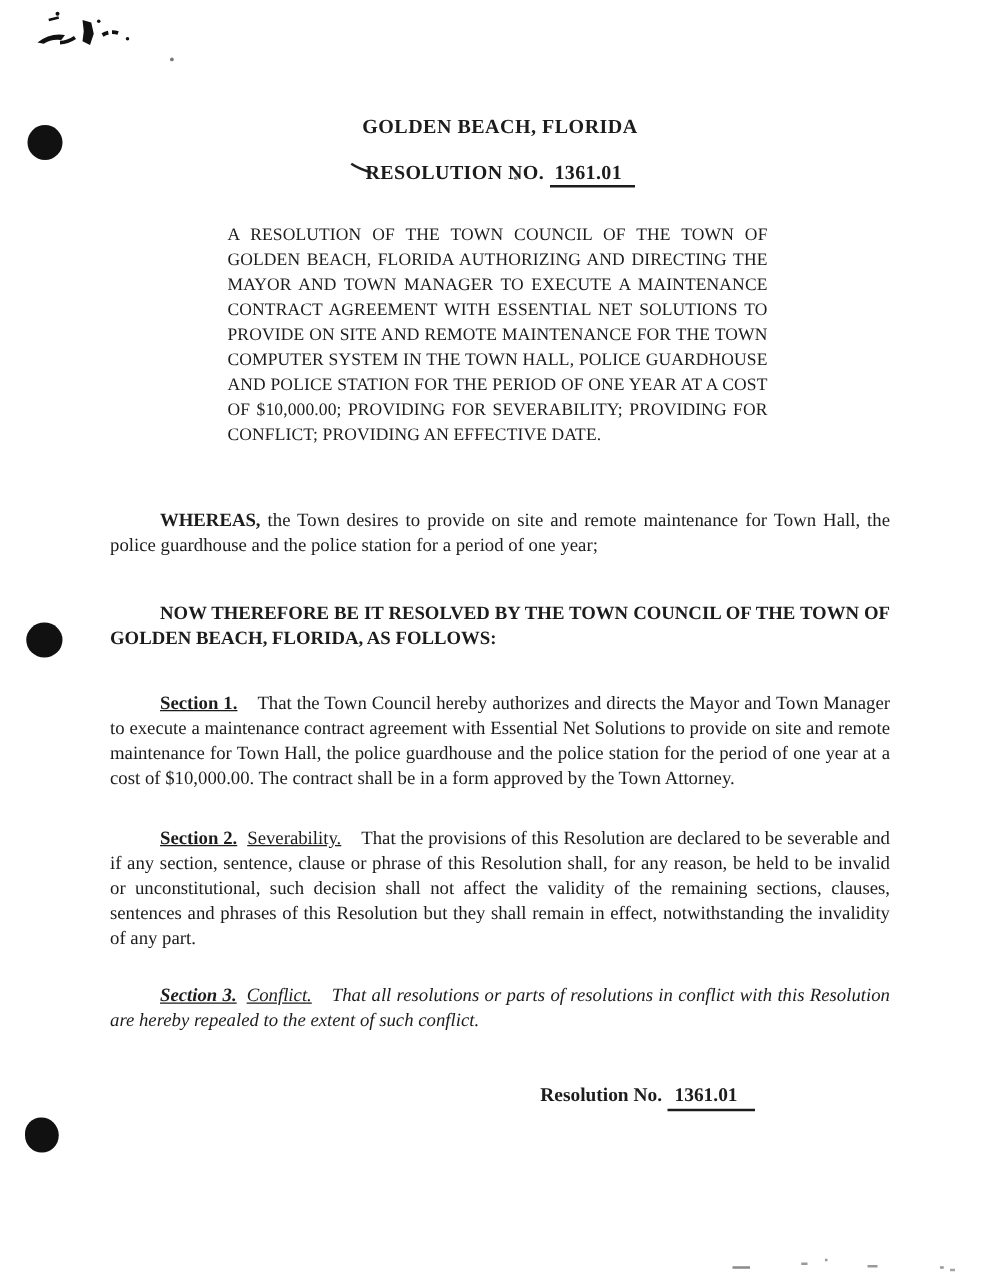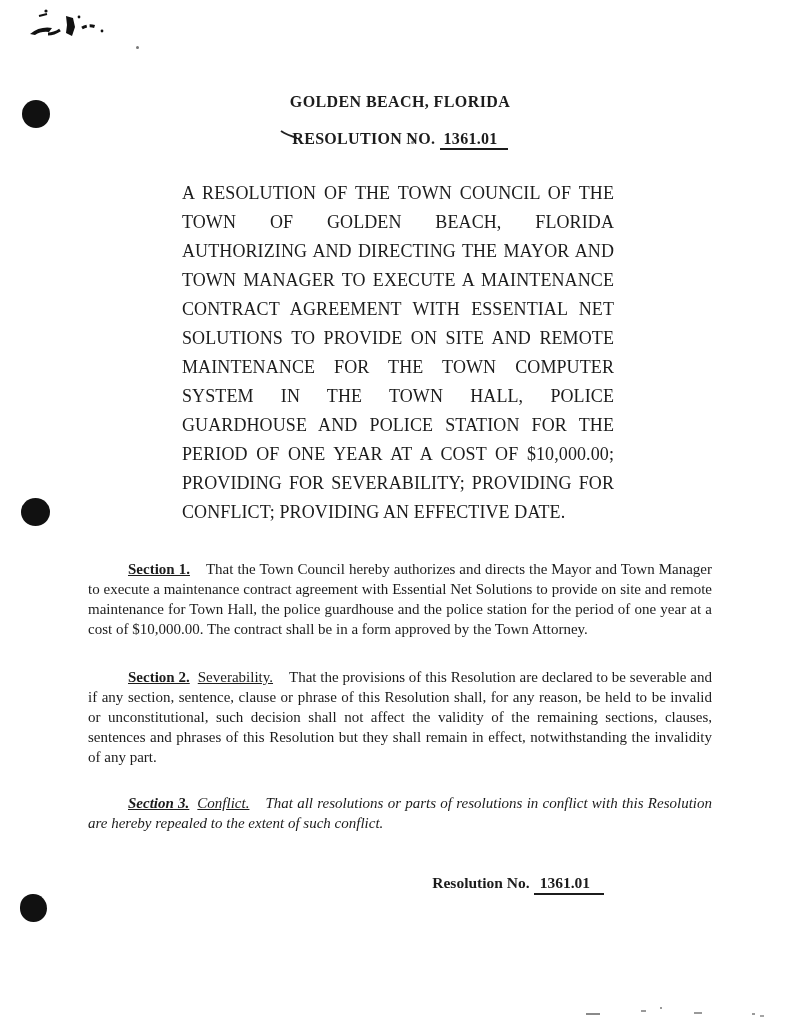--- a/index.html
+++ b/index.html
@@ -55,22 +55,22 @@
   .res-line { font-weight: bold; font-size: 16px; letter-spacing: 0.3px; }
   .res-num {
     border-bottom: 2px solid #1c1c1c;
     padding: 0 10px 1px 4px;
   }
 
   .title-block {
     margin: 30px 0 0 94px;
     width: 432px;
     text-align: justify;
-    font-size: 18px;
-    line-height: 29px;
+    font-size: 14px;
+    line-height: 20px;
     letter-spacing: 0.1px;
   }
 
   .body-par {
     text-align: justify;
     text-indent: 40px;
   }
   .par-whereas  { margin-top: 48px; }
   .par-resolved { margin-top: 34px; font-weight: bold; }
   .par-sec1 { margin-top: 32px; }
@@ -136,21 +136,25 @@
     <div class="doc-header">
       <div class="city">GOLDEN BEACH, FLORIDA</div>
       <div class="res-line">
         <span>RESOLUTION NO.</span>
         <span class="res-num">1361.01</span>
       </div>
     </div>
 
     <p class="title-block">A RESOLUTION OF THE TOWN COUNCIL OF THE TOWN OF GOLDEN BEACH, FLORIDA AUTHORIZING AND DIRECTING THE MAYOR AND TOWN MANAGER TO EXECUTE A MAINTENANCE CONTRACT AGREEMENT WITH ESSENTIAL NET SOLUTIONS TO PROVIDE ON SITE AND REMOTE MAINTENANCE FOR THE TOWN COMPUTER SYSTEM IN THE TOWN HALL, POLICE GUARDHOUSE AND POLICE STATION FOR THE PERIOD OF ONE YEAR AT A COST OF $10,000.00; PROVIDING FOR SEVERABILITY; PROVIDING FOR CONFLICT; PROVIDING AN EFFECTIVE DATE.</p>
 
+    <p class="body-par par-whereas">
+      <span class="bold">WHEREAS,</span><span> the Town desires to provide on site and remote maintenance for Town Hall, the police guardhouse and the police station for a period of one year;</span>
+    </p>
 
+    <p class="body-par par-resolved">NOW THEREFORE BE IT RESOLVED BY THE TOWN COUNCIL OF THE TOWN OF GOLDEN BEACH, FLORIDA, AS FOLLOWS:</p>
 
     <p class="body-par par-sec1">
       <span class="sec-label wide-gap">Section 1.</span><span>That the Town Council hereby authorizes and directs the Mayor and Town Manager to execute a maintenance contract agreement with Essential Net Solutions to provide on site and remote maintenance for Town Hall, the police guardhouse and the police station for the period of one year at a cost of $10,000.00.  The contract shall be in a form approved by the Town Attorney.</span>
     </p>
 
     <p class="body-par par-sec2">
       <span class="sec-label">Section 2.</span><span class="sec-sub">Severability.</span><span>That the provisions of this Resolution are declared to be severable and if any section, sentence, clause or phrase of this Resolution shall, for any reason, be held to be invalid or unconstitutional, such decision shall not affect the validity of the remaining sections, clauses, sentences and phrases of this Resolution but they shall remain in effect, notwithstanding the invalidity of any part.</span>
     </p>
 
     <p class="body-par par-sec3">

